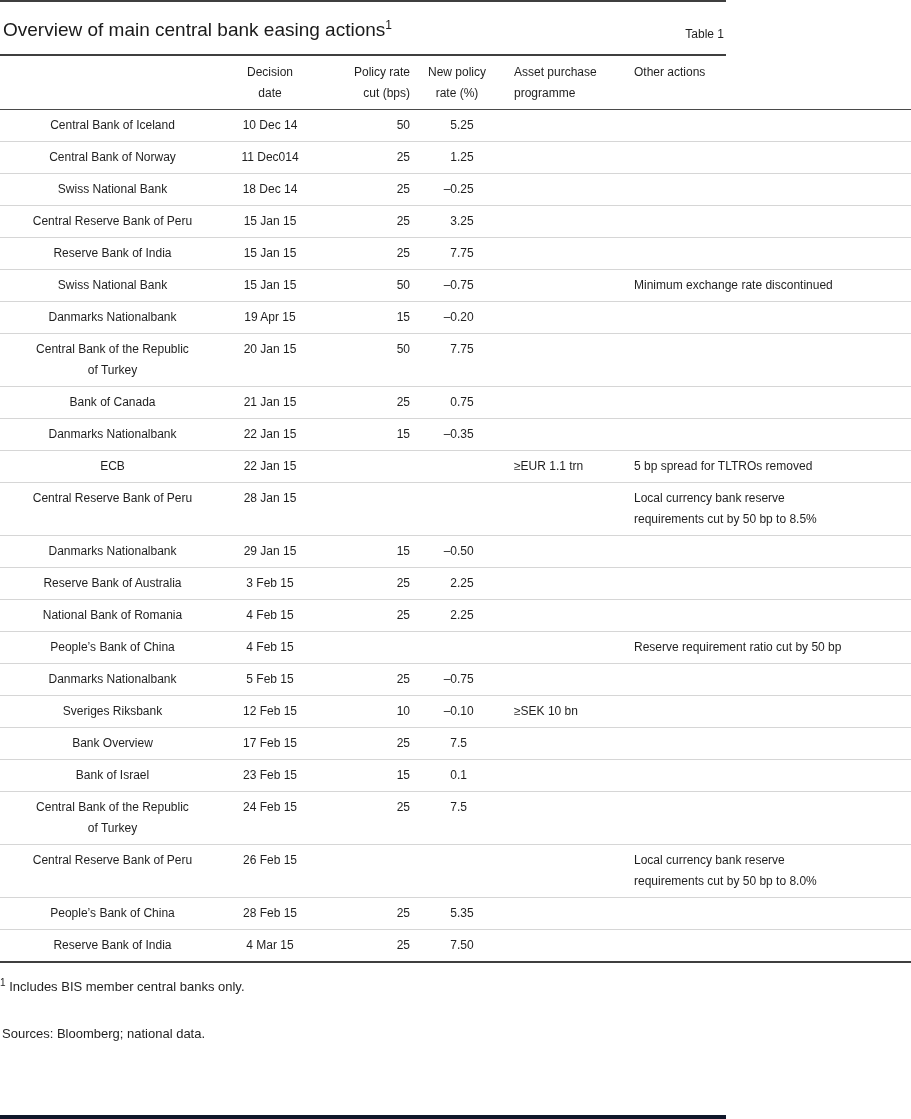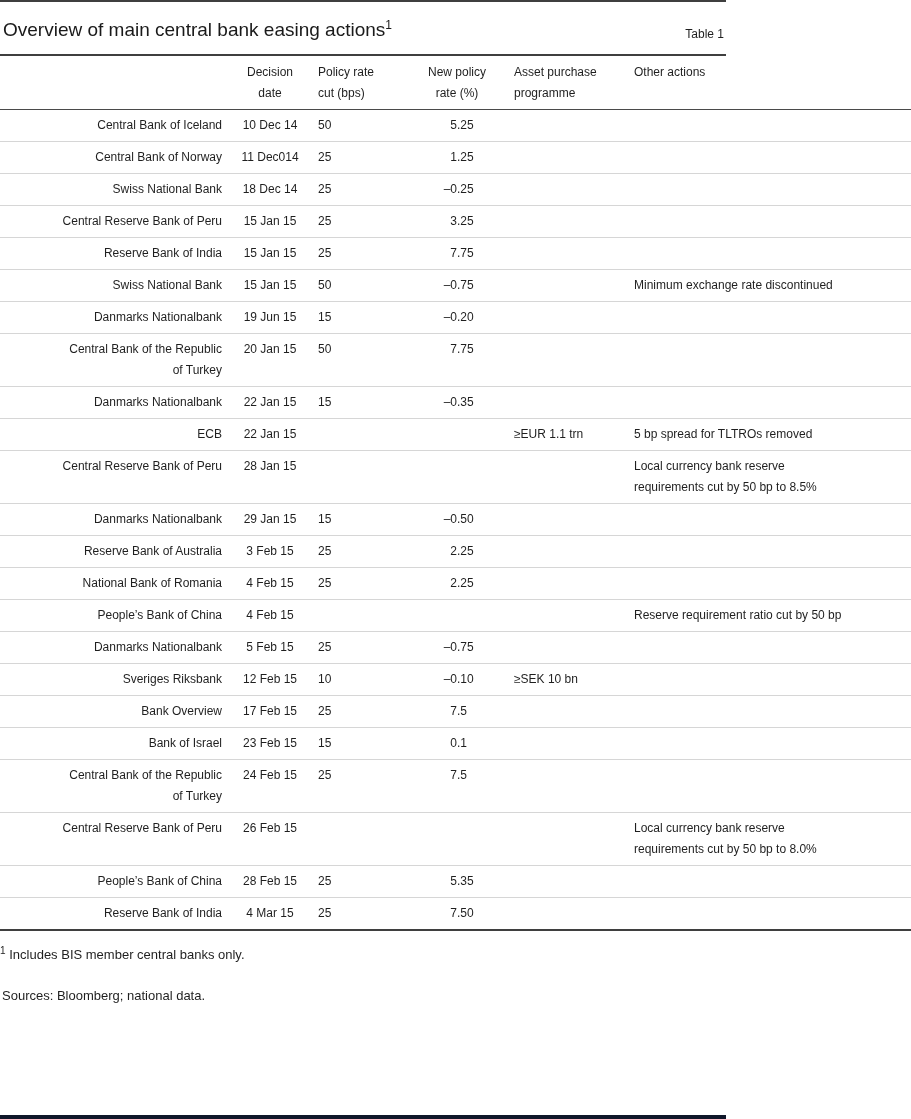--- a/index.html
+++ b/index.html
@@ -36,34 +36,34 @@
   thead tr { border-bottom: 1px solid #4a4a4a; }
   thead td {
     text-align: center; vertical-align: top;
     padding: 6px 0 5px 0; line-height: 21px;
     white-space: pre-line;
   }
   tbody tr + tr { border-top: 1px solid #d6d6d6; }
   tbody td {
     padding: 5px 0; line-height: 21px; vertical-align: top;
   }
-  td.c-bank  { text-align: right; padding-left: 3px; white-space: pre-line; }
+  td.c-bank  { text-align: center; padding-left: 3px; white-space: pre-line; }
   td.c-date  { text-align: center; }
-  td.c-cut   { text-align: left; }
+  td.c-cut   { text-align: right; }
   td.c-rate  {}
   td.c-rate .num { display: flex; }
   td.c-rate .ip { flex: 1 1 auto; text-align: right; }
   td.c-rate .fp { width: 47px; text-align: left; }
   td.c-asset { text-align: left; padding-left: 10px; }
   td.c-other { text-align: left; padding-left: 6px; padding-right: 2px; white-space: pre-line; }
 
   
   .footnote { font-size: 13px; margin: 11px 0 0 0; padding-left: 0; line-height: 17px; }
   .footnote sup { font-size: 10px; }
-  .sources  { font-size: 13px; margin: 24px 0 0 0; padding-left: 2px; line-height: 17px; }
+  .sources  { font-size: 13px; margin: 30px 0 0 0; padding-left: 2px; line-height: 17px; }
 </style>
 </head>
 <body>
 
 <div class="page">
 
   <div class="titlebar">
     <div class="title"><span>Overview of main central bank easing actions</span><sup>1</sup></div>
     <div class="table-label">Table 1</div>
   </div>
@@ -165,39 +165,52 @@
             <span class="num">
               <span class="ip">–0</span>
               <span class="fp">.75</span>
             </span>
           </td>
           <td class="c-asset"></td>
           <td class="c-other">Minimum exchange rate discontinued</td>
         </tr>
         <tr>
           <td class="c-bank">Danmarks Nationalbank</td>
-          <td class="c-date">19 Jun 15</td>
+          <td class="c-date">19 Apr 15</td>
           <td class="c-cut">15</td>
           <td class="c-rate">
             <span class="num">
               <span class="ip">–0</span>
               <span class="fp">.20</span>
             </span>
           </td>
           <td class="c-asset"></td>
           <td class="c-other"></td>
         </tr>
         <tr>
           <td class="c-bank">Central Bank of the Republic
 of Turkey</td>
           <td class="c-date">20 Jan 15</td>
           <td class="c-cut">50</td>
           <td class="c-rate">
             <span class="num">
               <span class="ip">7</span>
+              <span class="fp">.75</span>
+            </span>
+          </td>
+          <td class="c-asset"></td>
+          <td class="c-other"></td>
+        </tr>
+        <tr>
+          <td class="c-bank">Bank of Canada</td>
+          <td class="c-date">21 Jan 15</td>
+          <td class="c-cut">25</td>
+          <td class="c-rate">
+            <span class="num">
+              <span class="ip">0</span>
               <span class="fp">.75</span>
             </span>
           </td>
           <td class="c-asset"></td>
           <td class="c-other"></td>
         </tr>
         <tr>
           <td class="c-bank">Danmarks Nationalbank</td>
           <td class="c-date">22 Jan 15</td>
           <td class="c-cut">15</td>

